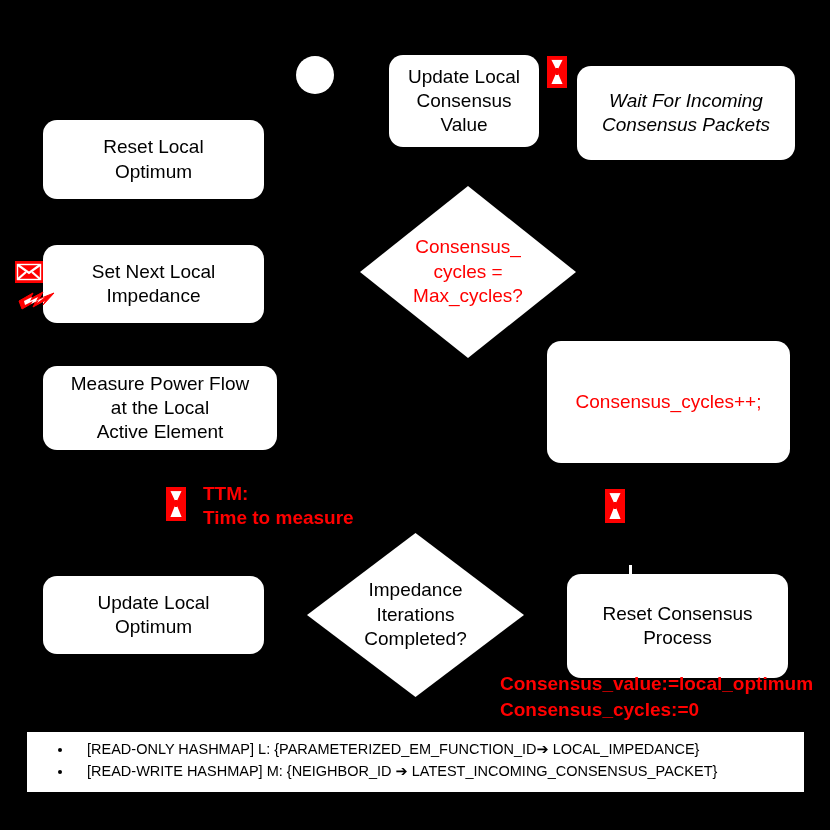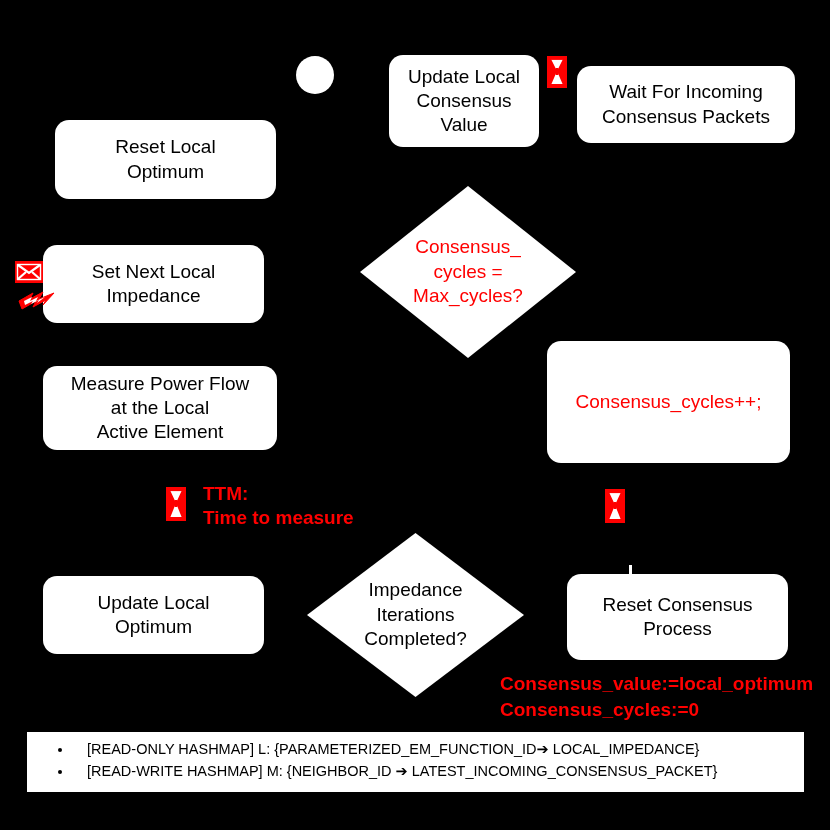--- a/index.html
+++ b/index.html
@@ -129,24 +129,24 @@
       <rect x="3" y="2.5" width="16" height="2.4" fill="#ff0000"></rect>
       <rect x="3" y="29" width="16" height="2.4" fill="#ff0000"></rect>
       <rect x="9.6" y="13" width="2.8" height="7" fill="#ff0000"></rect>
     </svg>
   </span>
 
   <div class="node" style="left:389px; top:55px; width:150px; height:92px; font-size:19px;">Update Local
 Consensus
 Value</div>
 
-  <div class="node" style="left:577px; top:66px; width:218px; height:77px; font-size:19px;">Wait For Incoming
+  <div class="node" style="left:577px; top:66px; width:218px; height:94px; font-size:19px;font-style:italic;">Wait For Incoming
 Consensus Packets</div>
 
-  <div class="node" style="left:43px; top:120px; width:221px; height:79px; font-size:19px;margin-left:12px;">Reset  Local
+  <div class="node" style="left:43px; top:120px; width:221px; height:79px; font-size:19px;">Reset  Local
 Optimum</div>
 
   <div class="node" style="left:43px; top:245px; width:221px; height:78px; font-size:19px;">Set Next Local
 Impedance</div>
 
   <span class="icon" style="left:15px; top:261px; width:28px; height:22px;">
     <svg width="28" height="22" viewBox="0 0 28 22" xmlns="http://www.w3.org/2000/svg">
       <rect x="0" y="0" width="28" height="22" fill="#ff0000"></rect>
       <path d="M3 4 L14 12 L25 4" stroke="#ffffff" stroke-width="2.2" fill="none"></path>
       <path d="M3 18 L11 11 M25 18 L17 11" stroke="#ffffff" stroke-width="2.2" fill="none"></path>
@@ -205,21 +205,21 @@
   <div class="node" style="left:43px; top:576px; width:221px; height:78px; font-size:19px;">Update Local
 Optimum</div>
 
   <div class="diamond-wrap" style="left:307px; top:533px; width:217px; height:164px;">
     <div class="diamond-shape"></div>
     <div class="diamond-label black">Impedance
 Iterations
 Completed?</div>
   </div>
 
-  <div class="node" style="left:567px; top:574px; width:221px; height:86px; font-size:19px;">Reset Consensus
+  <div class="node" style="left:567px; top:574px; width:221px; height:104px; font-size:19px;">Reset Consensus
 Process</div>
 
   <div class="annot" style="left:500px; top:671px; font-size:19px; line-height:1.35;">Consensus_value:=local_optimum
 Consensus_cycles:=0</div>
 
   <div class="legend" style="left:27px; top:732px; width:777px; height:60px;">
     <ul>
       <li>[READ-ONLY HASHMAP] L:  {PARAMETERIZED_EM_FUNCTION_ID➔  LOCAL_IMPEDANCE}</li>
       <li>[READ-WRITE HASHMAP] M: {NEIGHBOR_ID ➔  LATEST_INCOMING_CONSENSUS_PACKET}</li>
     </ul>

